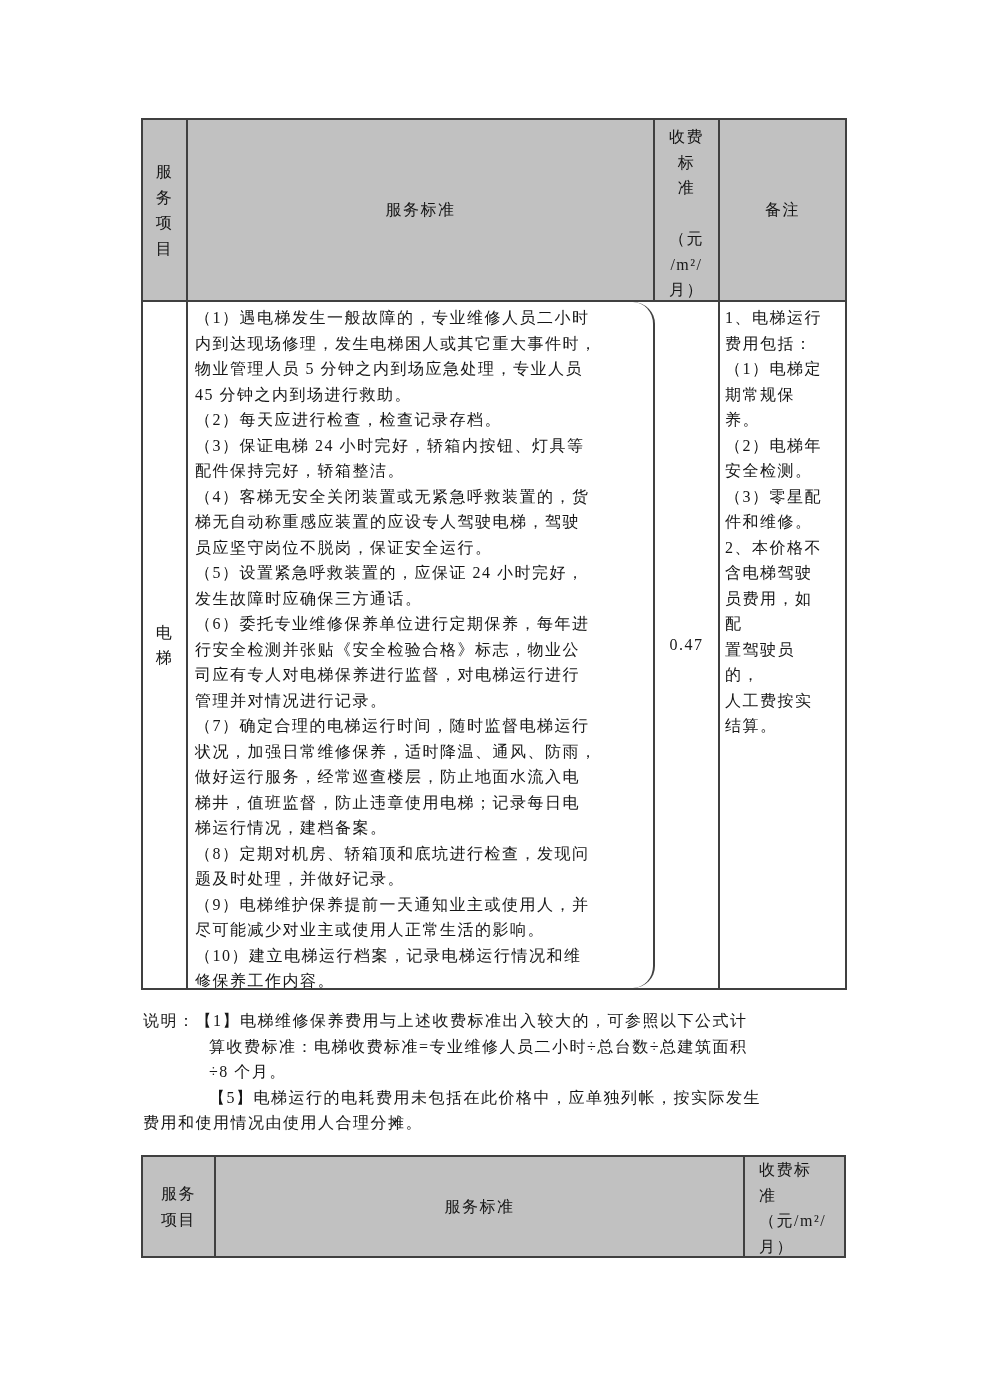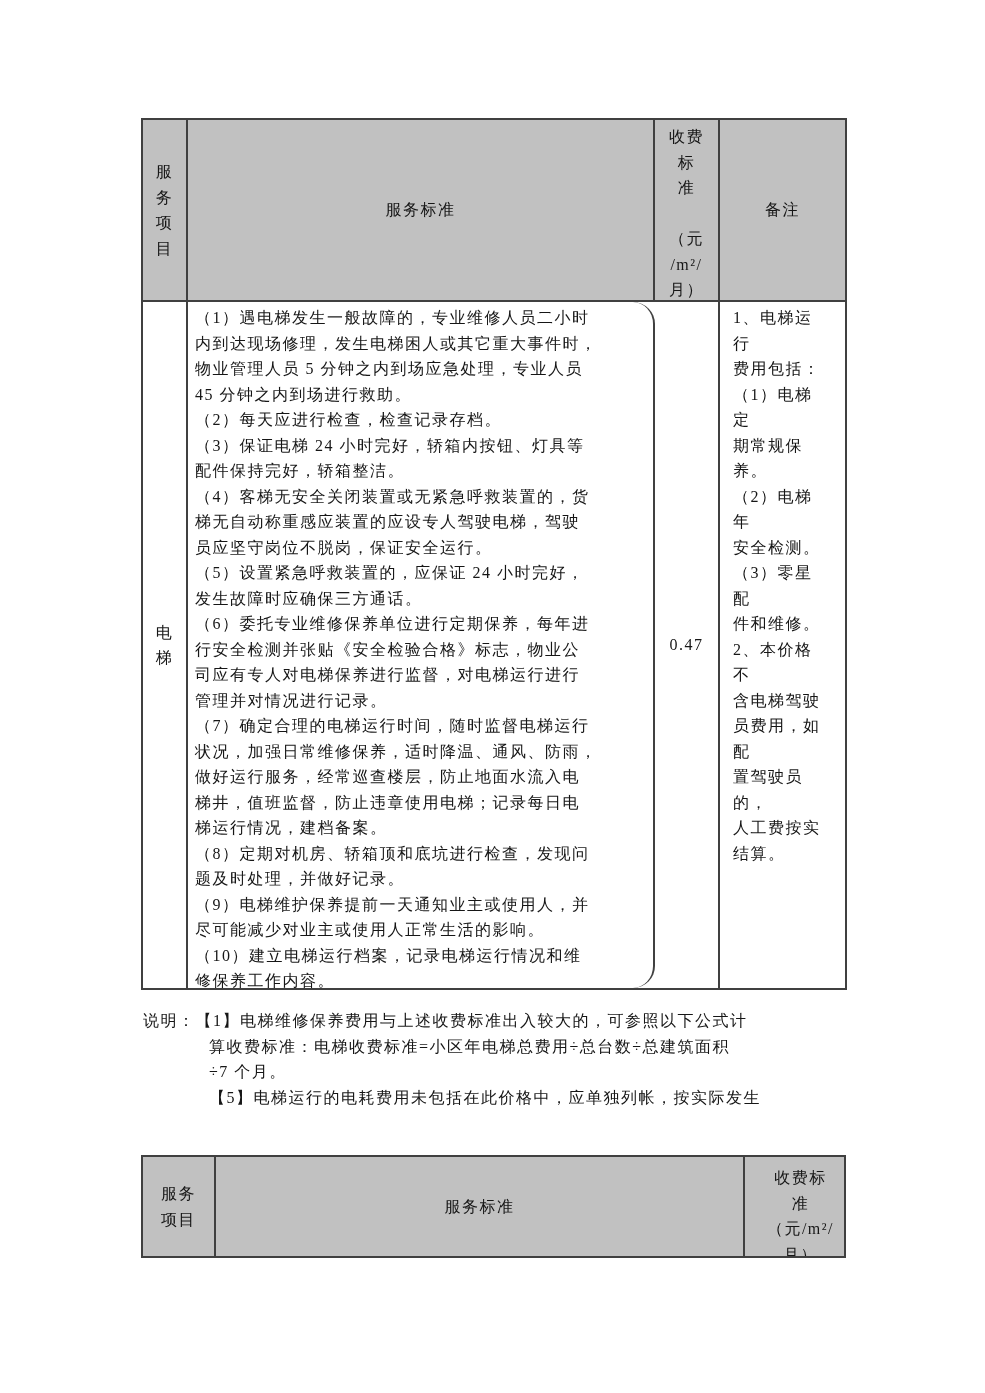--- a/index.html
+++ b/index.html
@@ -35,23 +35,23 @@
     line-height:25.5px;
     letter-spacing:1.5px;
     overflow:hidden;
   }
   .b-right{border-right:2px solid #404040;}
   .b-bottom{border-bottom:2px solid #404040;}
   .head{background:#c1c1c1;}
   .mid-center{display:flex;align-items:center;justify-content:center;text-align:center;}
   .preline{white-space:pre-line;}
   .fee-head{ text-align:center; padding-top:4px; }
-  .fee-head-bottom{ text-align:center; padding:8px 2px 0 14px; }
+  .fee-head-bottom{ text-align:left; padding:0 2px 0 14px; }
   .standard-cell{ padding:3px 4px 0 7px; text-align:left;border-radius:22px; }
-  .remark-cell{ padding:3px 20px 0 5px; text-align:left;margin-left:8px; }
+  .remark-cell{ padding:3px 20px 0 5px; text-align:left; }
   .notes{
     position:absolute;
     left:143px;top:1008px;width:730px;
     font-size:16px;line-height:25.5px;letter-spacing:1.5px;
   }
   .note-line{white-space:pre;}
   .note-indent{padding-left:66px;}
 </style>
 </head>
 <body>
@@ -115,23 +115,24 @@
 2、本价格不
 含电梯驾驶
 员费用，如配
 置驾驶员的，
 人工费按实
 结算。</div>
   </div>
 
   <div class="notes">
     <div class="note-line">说明：【1】电梯维修保养费用与上述收费标准出入较大的，可参照以下公式计</div>
-    <div class="note-line note-indent">算收费标准：电梯收费标准=小区年电梯总费用÷总台数÷总建筑面积</div>
-    <div class="note-line note-indent">÷7 个月。</div>
+    <div class="note-line note-indent">算收费标准：电梯收费标准=专业维修人员二小时÷总台数÷总建筑面积</div>
+    <div class="note-line note-indent">÷8 个月。</div>
     <div class="note-line note-indent">【5】电梯运行的电耗费用未包括在此价格中，应单独列帐，按实际发生</div>
+    <div class="note-line">费用和使用情况由使用人合理分摊。</div>
   </div>
 
   <div class="tbl bottom-table">
     <div class="cell head b-right mid-center preline">服务
 项目</div>
     <div class="cell head b-right mid-center">服务标准</div>
     <div class="cell head preline fee-head-bottom">收费标
 准
 （元/m²/
 月）</div>

